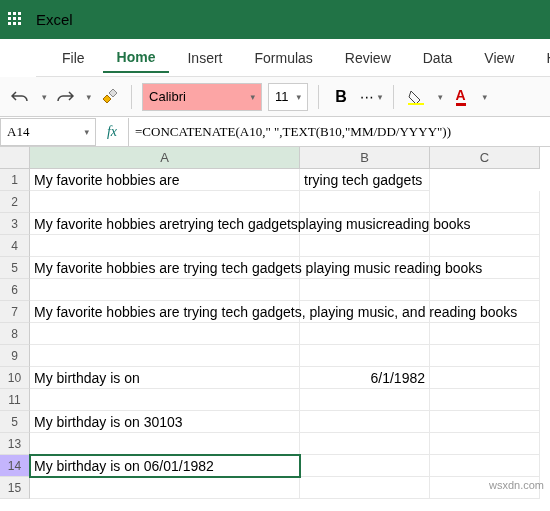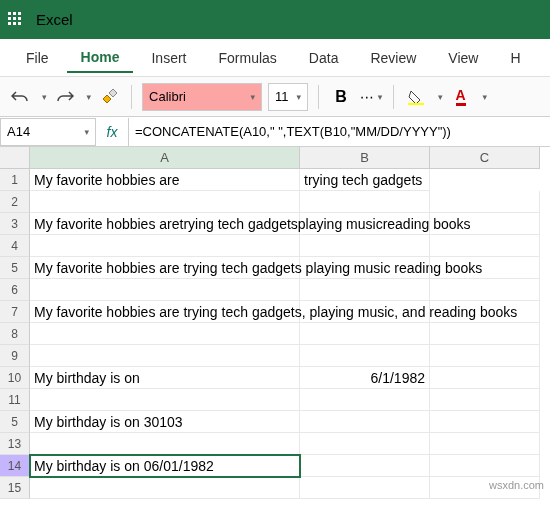--- a/index.html
+++ b/index.html
@@ -1,30 +1,30 @@
 <!DOCTYPE html>
 <html><head>
 <meta charset="utf-8">
 <style>
 * { box-sizing: border-box; margin: 0; padding: 0; }
 body { font-family: "Segoe UI", Arial, sans-serif; font-size: 14px; background: #fff; width: 550px; height: 511px; overflow: hidden; position: relative; }
 .title-bar { background: #217346; color: #000000; height: 39px; display: flex; align-items: center; padding-left: 8px; }
 .app-grid { width: 16px; height: 16px; display: grid; grid-template-columns: repeat(3, 3px); grid-template-rows: repeat(3, 3px); gap: 2px; margin-right: 12px; }
 .app-grid span { background: #fff; width: 3px; height: 3px; }
 .app-name { font-size: 15px; font-weight: 400; }
-.ribbon-tabs { display: flex; align-items: center; height: 38px; padding-left: 12px; gap: 4px; border-bottom: 1px solid #e0e0e0; }
+.ribbon-tabs { display: flex; align-items: center; height: 38px; padding-left: 12px; gap: 4px; border-bottom: 1px solid #e0e0e0; margin-left: 36px; }
 .tab { padding: 6px 14px; font-size: 14px; color: #333; cursor: pointer; }
 .tab.active { color: #217346; border-bottom: 2px solid #217346; font-weight: 600; }
 .ribbon-row { display: flex; align-items: center; height: 40px; padding: 4px 8px; gap: 6px; border-bottom: 1px solid #d0d0d0; background: #fafafa; }
 .icon-btn { width: 24px; height: 24px; display: flex; align-items: center; justify-content: center; cursor: pointer; }
 .divider { width: 1px; height: 24px; background: #d0d0d0; margin: 0 4px; }
 .font-sel { height: 28px; border: 1px solid #ccc; padding: 2px 6px; font-size: 13px; display: flex; align-items: center; background: #fca5a5; min-width: 120px; justify-content: space-between; }
 .size-sel { height: 28px; border: 1px solid #ccc; padding: 2px 6px; font-size: 13px; display: flex; align-items: center; background: #fff; min-width: 40px; justify-content: space-between; }
 .chev { font-size: 9px; color: #666; margin-left: 4px; }
-.namebox-row { display: flex; align-items: center; height: 30px; border-bottom: 1px solid #d0d0d0; }
+.namebox-row { display: flex; align-items: center; height: 30px; border-bottom: 1px solid #d0d0d0; font-family: Liberation Serif, serif; }
 .name-box { width: 96px; height: 28px; border: 1px solid #ccc; display: flex; align-items: center; padding: 0 6px; font-size: 13px; justify-content: space-between; }
 .fx { width: 32px; text-align: center; font-style: italic; color: #0f766e; font-size: 14px; }
 .formula-bar { flex: 1; height: 28px; border-left: 1px solid #ccc; display: flex; align-items: center; padding: 0 6px; font-size: 13px; }
 .grid { position: relative; }
 .col-heads { display: flex; height: 22px; }
 .row-head-corner { width: 30px; border-right: 1px solid #ccc; border-bottom: 1px solid #ccc; background: #f0f0f0; }
 .col-head { border-right: 1px solid #ccc; border-bottom: 1px solid #ccc; background: #f0f0f0; text-align: center; font-size: 13px; color: #555; display: flex; align-items: center; justify-content: center; }
 .col-head.active { background: #d8e8dc; }
 .colA { width: 270px; }
 .colB { width: 130px; }
@@ -54,22 +54,22 @@
       <span></span>
   </div>
   <div class="app-name">Excel</div>
 </div>
 
 <div class="ribbon-tabs">
   <div class="tab">File</div>
   <div class="tab active">Home</div>
   <div class="tab">Insert</div>
   <div class="tab">Formulas</div>
+  <div class="tab">Review</div>
   <div class="tab">Data</div>
-  <div class="tab">Review</div>
   <div class="tab">View</div>
   <div class="tab">H</div>
 </div>
 
 <div class="ribbon-row">
   <div class="icon-btn">
     <svg width="18" height="14" viewBox="0 0 18 14">
         <path d="M5 2 L1 6 L5 10 M1 6 H11 A5 5 0 0 1 16 11" fill="none" stroke="#444" stroke-width="1.5"></path>
       </svg>
   </div>

